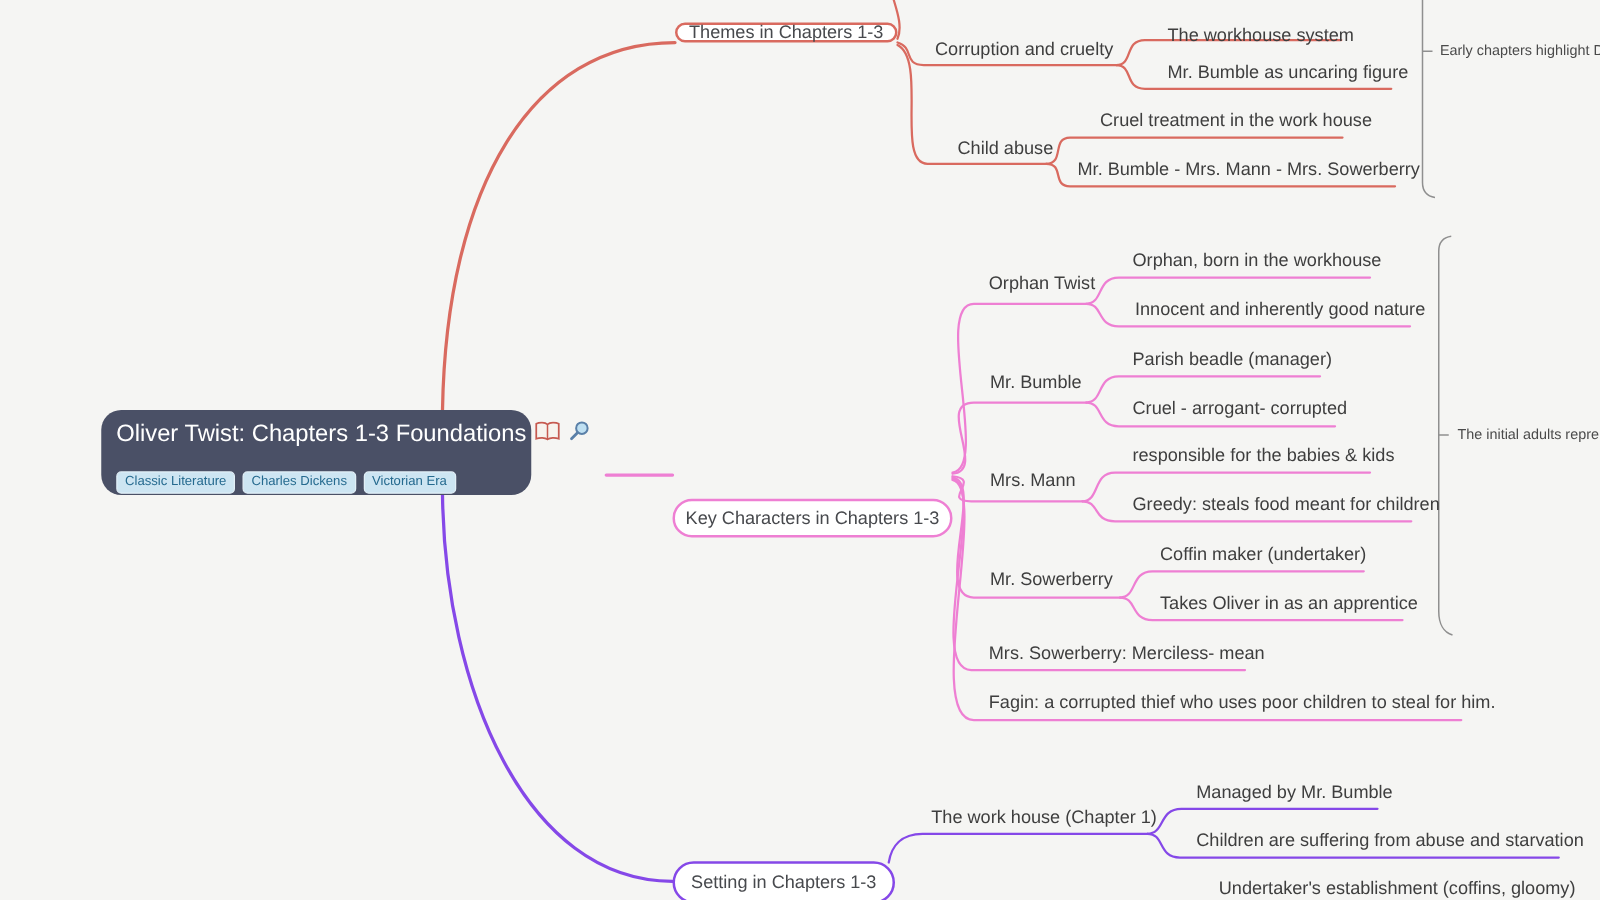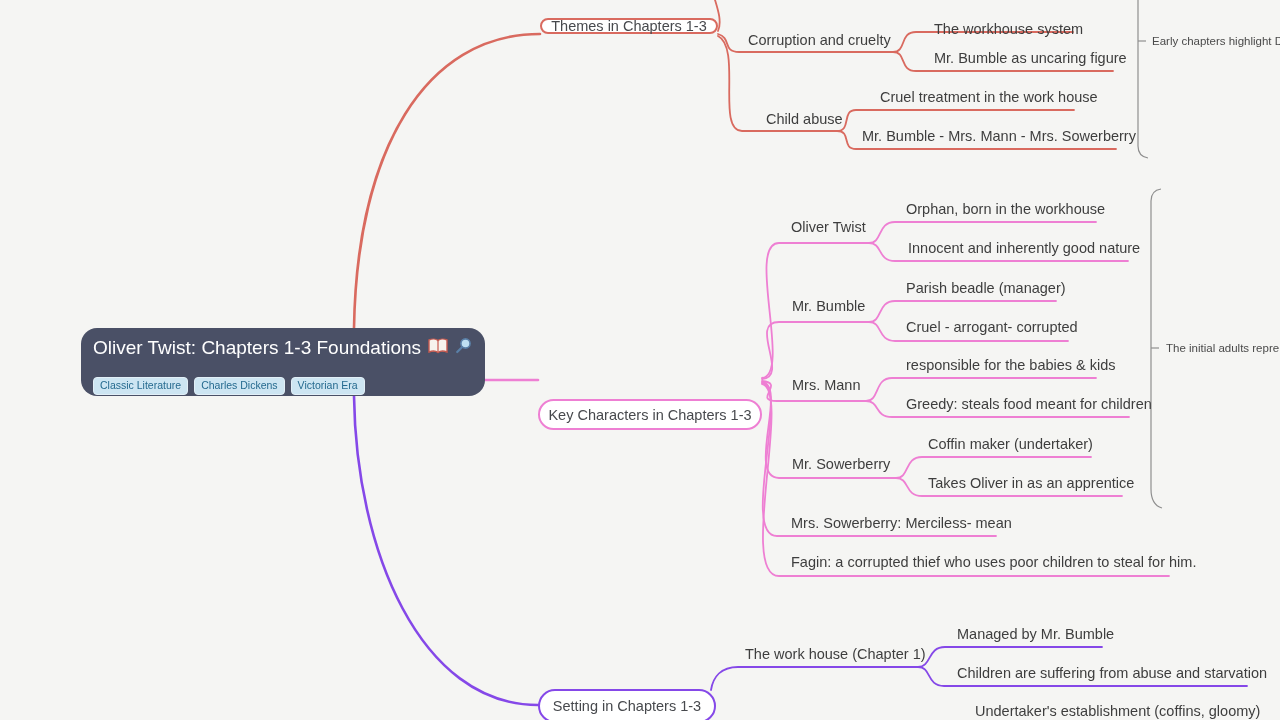--- a/index.html
+++ b/index.html
@@ -15,21 +15,21 @@
   }
   .pill{
     position:absolute;background:#ffffff;border-radius:17px;
     display:flex;align-items:center;justify-content:center;
     font-size:14.5px;color:#47494d;box-sizing:border-box;white-space:nowrap;
   }
   .pill.red{border:2px solid #d96a5f;}
   .pill.pink{border:2px solid #ee7fd3;margin-top:36px;}
   .pill.purple{border:2px solid #8548e8;}
   #central{
-    position:absolute;left:81px;top:328px;width:404px;height:68px;
+    position:absolute;left:81px;top:328px;width:344px;height:68px;
     background:#4a5066;border-radius:16px;box-sizing:border-box;
     padding:8px 12px 0 12px;
   }
   #central .title-row{
     display:flex;align-items:center;gap:7px;
     color:#ffffff;font-size:19px;line-height:24px;white-space:nowrap;
   }
   #central .tags-row{display:flex;gap:6px;margin-top:17px;}
   .tag{
     background:#cde5f2;color:#256a8f;border:1px solid #e2eff7;
@@ -142,21 +142,21 @@
     <span>Setting in Chapters 1-3</span>
   </div>
 
   <div class="label" style="left:748px;top:31px;text-align:right;">Corruption and cruelty</div>
   <div class="label" style="left:934px;top:20px;">The workhouse system</div>
   <div class="label" style="left:934px;top:49px;">Mr. Bumble as uncaring figure</div>
   <div class="label" style="left:751px;top:110px;margin-left:15px;">Child abuse</div>
   <div class="label" style="left:880px;top:88px;">Cruel treatment in the work house</div>
   <div class="label" style="left:862px;top:127px;">Mr. Bumble - Mrs. Mann - Mrs. Sowerberry</div>
 
-  <div class="label" style="left:791px;top:218px;">Oliver Twist</div>
+  <div class="label" style="left:791px;top:218px;">Orphan Twist</div>
   <div class="label" style="left:906px;top:200px;">Orphan, born in the workhouse</div>
   <div class="label" style="left:908px;top:239px;">Innocent and inherently good nature</div>
   <div class="label" style="left:792px;top:297px;">Mr. Bumble</div>
   <div class="label" style="left:906px;top:279px;">Parish beadle (manager)</div>
   <div class="label" style="left:906px;top:318px;">Cruel - arrogant- corrupted</div>
   <div class="label" style="left:792px;top:376px;">Mrs. Mann</div>
   <div class="label" style="left:906px;top:356px;">responsible for the babies &amp; kids</div>
   <div class="label" style="left:906px;top:395px;">Greedy: steals food meant for children</div>
   <div class="label" style="left:792px;top:455px;">Mr. Sowerberry</div>
   <div class="label" style="left:928px;top:435px;">Coffin maker (undertaker)</div>

